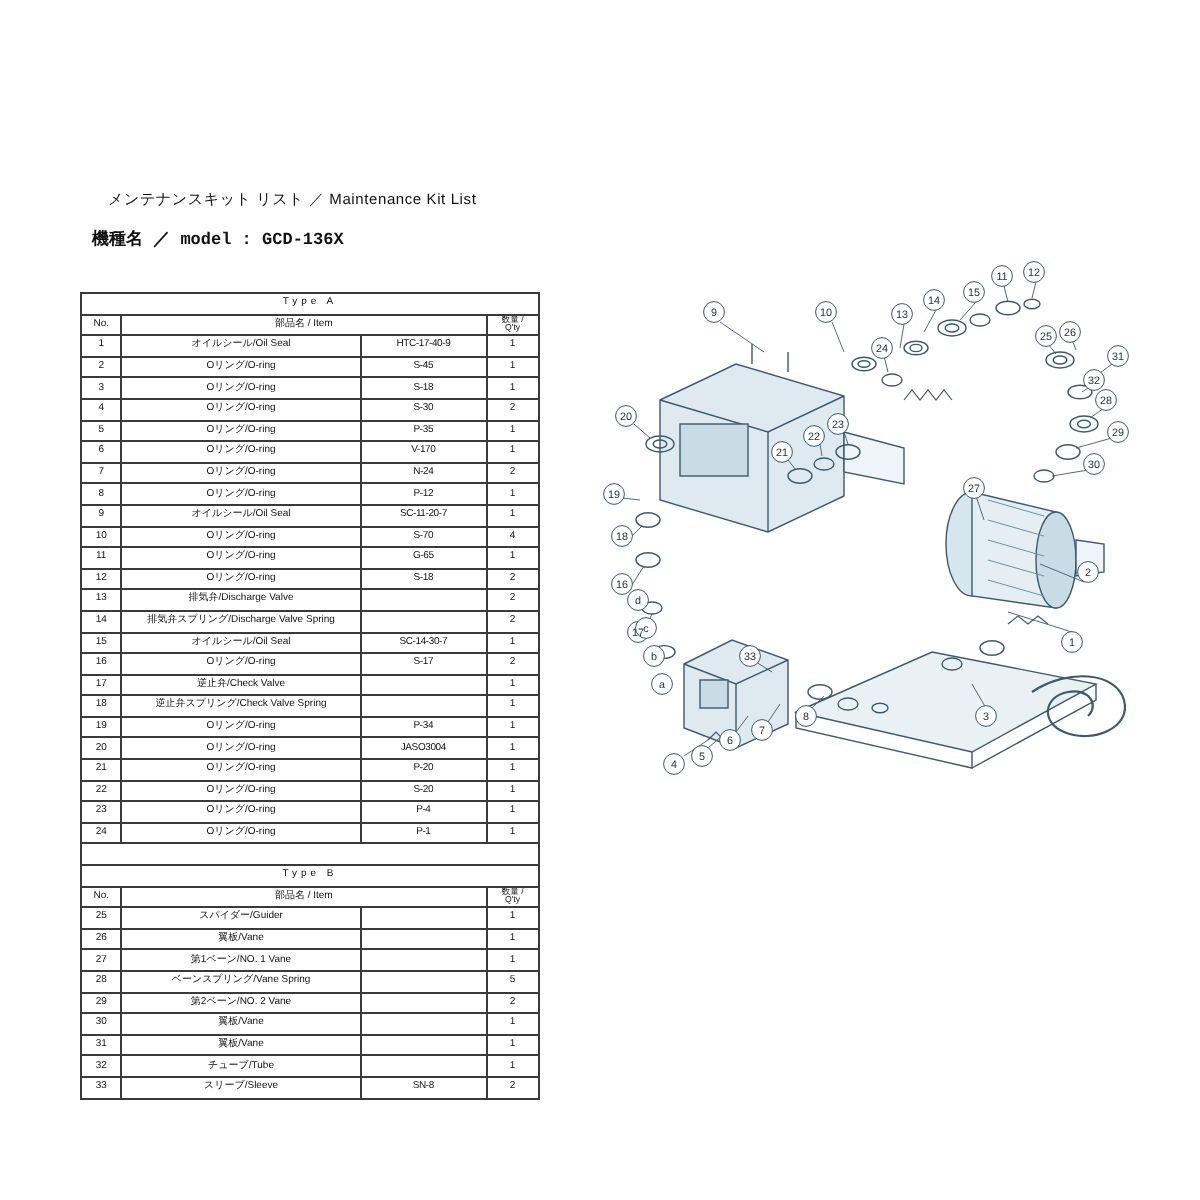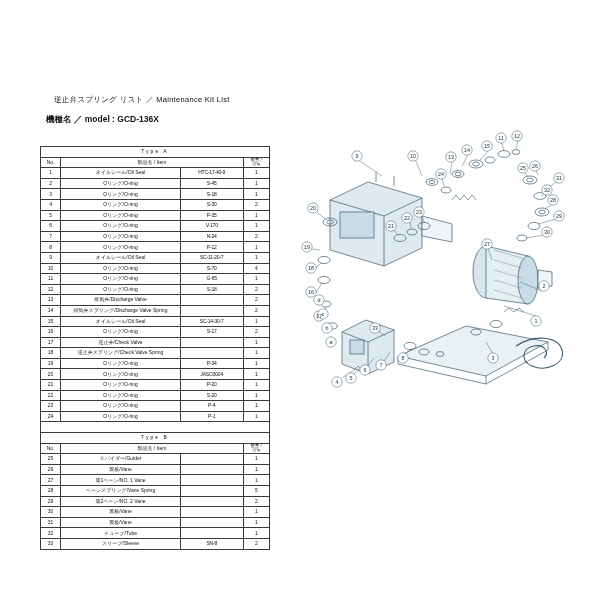--- a/index.html
+++ b/index.html
@@ -36,20 +36,21 @@
     margin-bottom: 9px;
     white-space: nowrap;
   }
   .doc-model {
     font-size: 8.5px;
     color: #111;
     margin-left: 6px;
     margin-bottom: 20px;
     white-space: nowrap;
     font-weight: bold;
+    font-family: Liberation Mono, monospace;
   }
   .doc-model .mlabel { font-weight: bold; }
   table.parts {
     border-collapse: collapse;
     width: 230px;
     table-layout: fixed;
     background: #fff;
   }
   table.parts td, table.parts th {
     border: 0.6px solid #3a3a3a;
@@ -91,21 +92,21 @@
     height: 290px;
   }
   .diagram svg { display: block; }
 </style>
 </head>
 <body>
 
 <div class="page">
 
   <div class="doc">
-    <div class="doc-title">逆止弁スプリング リスト ／ Maintenance Kit  List</div>
+    <div class="doc-title">メンテナンスキット リスト ／ Maintenance Kit  List</div>
     <div class="doc-model">
       <span class="mlabel">機種名 ／ model : </span><span>GCD-136X</span>
     </div>
 
     <table class="parts">
       <colgroup>
         <col class="col-no">
           <col class="col-item">
           <col class="col-code">
           <col class="col-qty">

